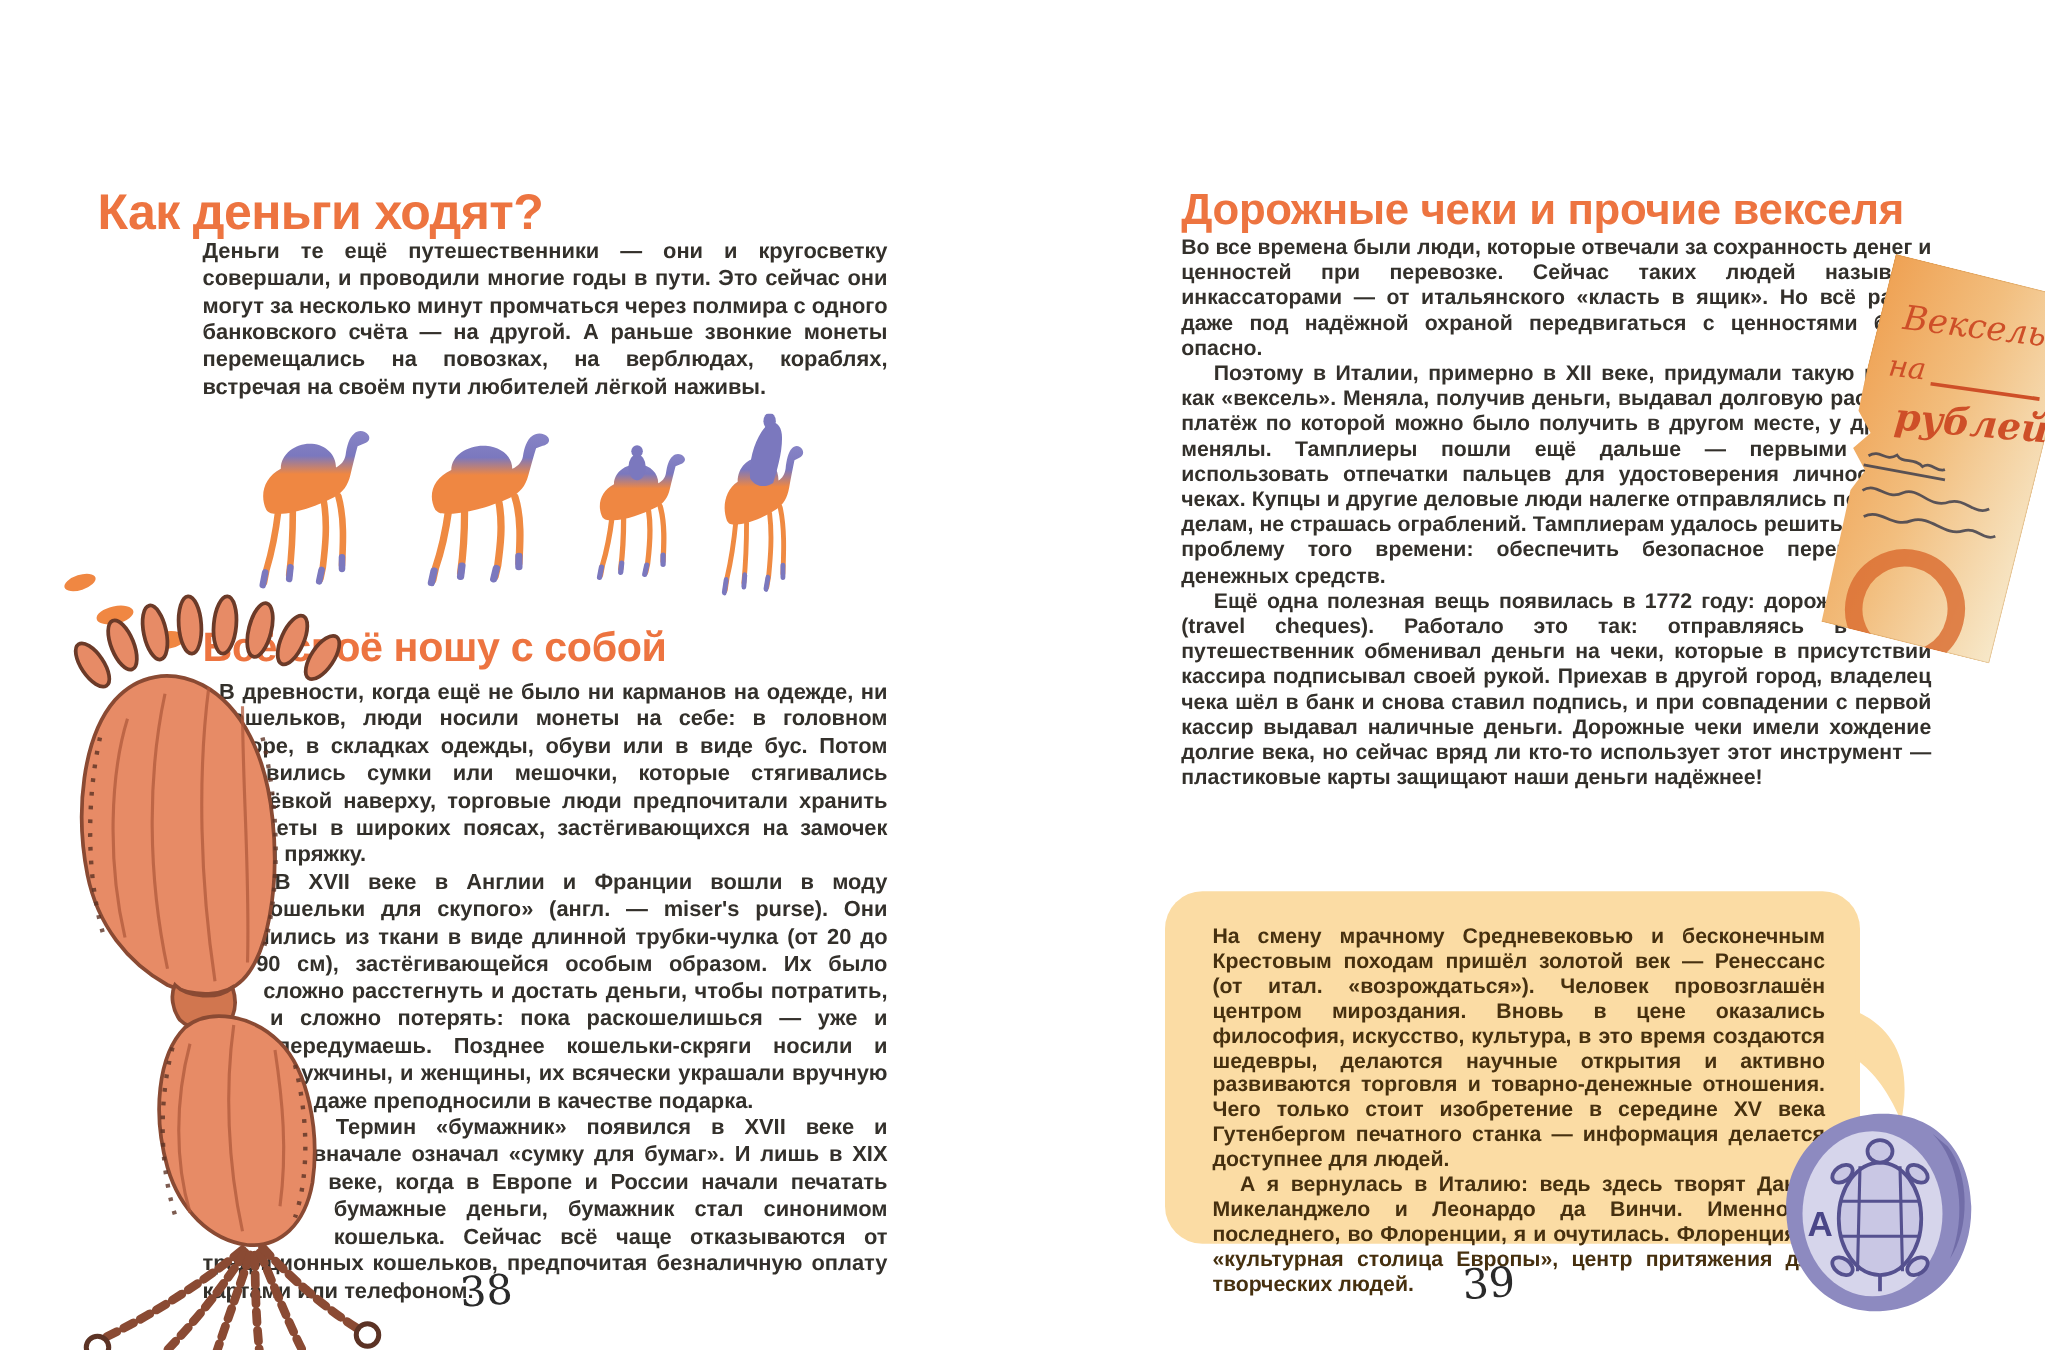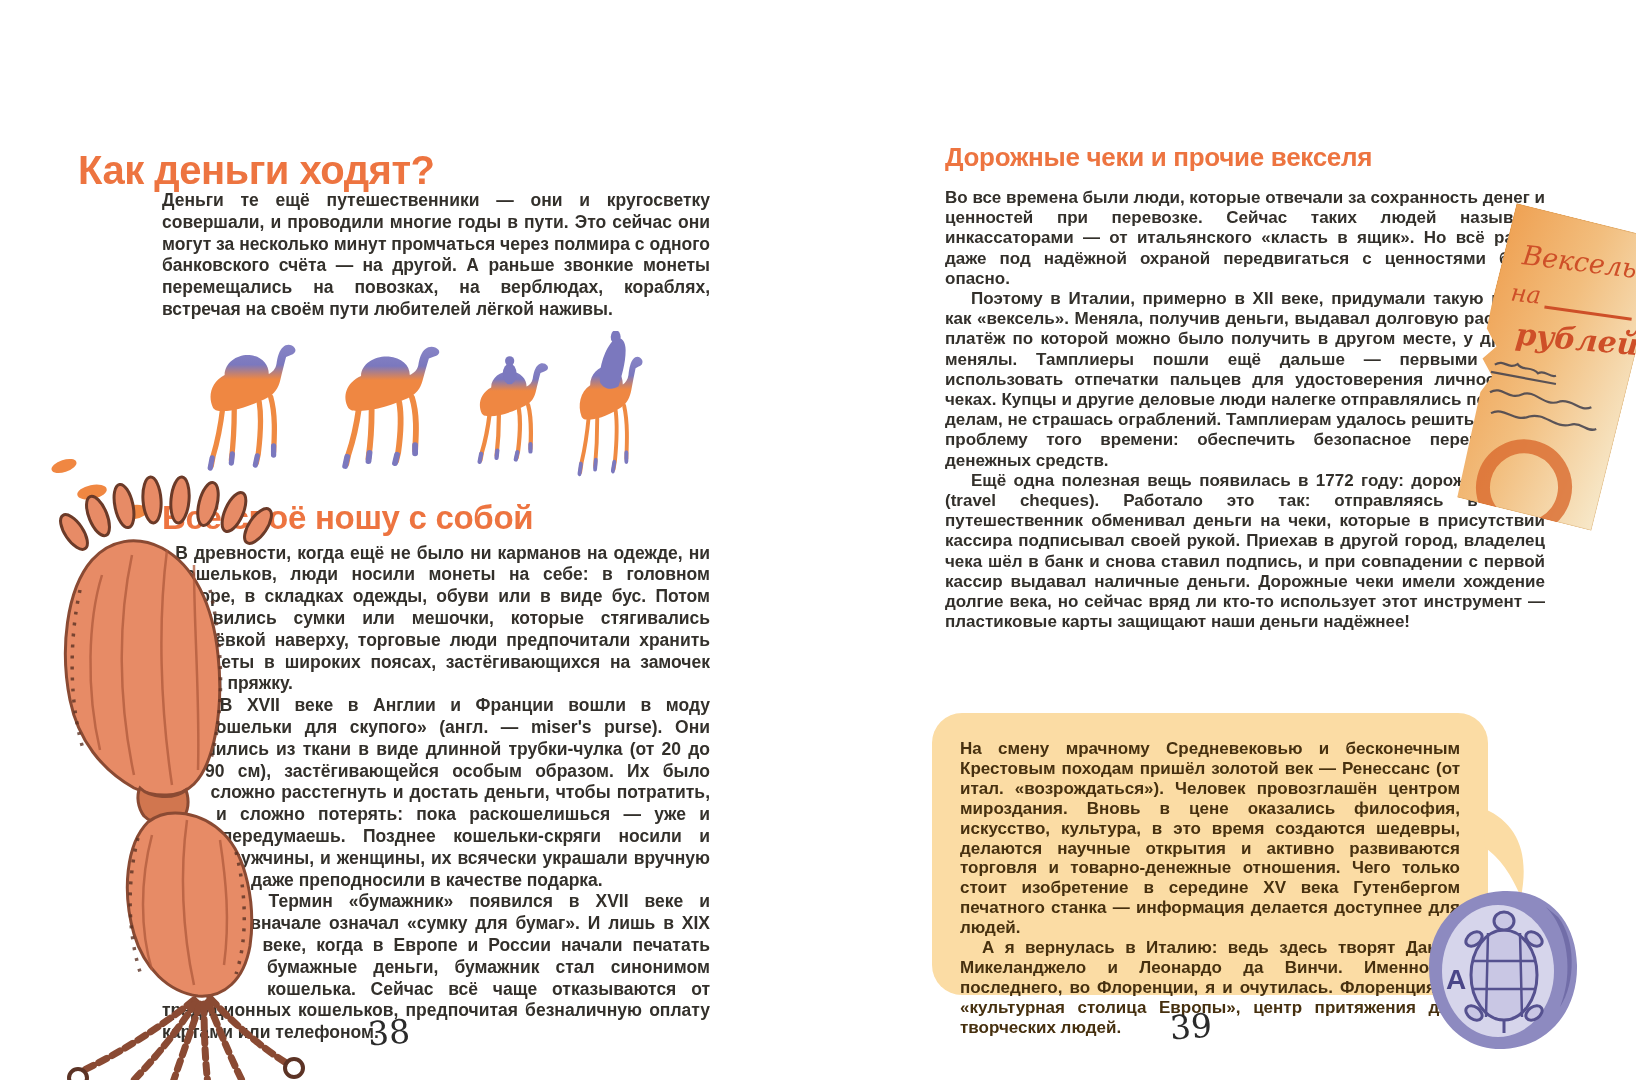--- a/index.html
+++ b/index.html
@@ -8,36 +8,36 @@
     --coin-purple:#8D8AC0; --voucher-ink:#CE4F28;
   }
   html,body{margin:0;padding:0;background:#fff;}
   .spread{position:relative;width:1636px;height:1080px;background:#ffffff;overflow:hidden;
           font-family:"Liberation Sans",sans-serif;color:var(--body-text);margin-top:45px;}
   
   .h-main{position:absolute;left:78px;top:76px;font-size:40px;font-weight:bold;
           color:var(--heading);letter-spacing:-0.5px;}
   .h-sub{font-size:33px;font-weight:bold;color:var(--heading);letter-spacing:-0.3px;
          margin:0 0 14px 0;}
-  .h-right{position:absolute;left:945px;top:80px;font-size:26px;font-weight:bold;
+  .h-right{position:absolute;left:945px;top:80px;font-size:35px;font-weight:bold;
            color:var(--heading);letter-spacing:-0.3px;text-align:center;}
   
   .col-left{position:absolute;left:162px;top:145px;width:548px;}
   .col-left p, .col-right p{margin:0;text-align:justify;font-weight:bold;}
   .col-left{font-size:17.5px;line-height:21.8px;}
   .col-right{position:absolute;left:945px;top:143px;width:600px;font-size:17px;line-height:20.2px;}
   p.indent{text-indent:26px;}
   .camels-block{margin:10px 0 6px -2px;height:170px;}
   .section-start{margin-top:6px;}
   .purse-flow{float:left;width:105px;height:438px;
       shape-outside:polygon(0 0,4px 0,7px 12%,20px 35%,35px 55%,54px 72%,80px 90%,105px 100%,0 100%);
       shape-margin:8px;}
   
   .callout{position:absolute;left:932px;top:668px;width:556px;height:282px;box-sizing:border-box;
-           background:var(--callout-bg);border-radius:30px;padding:26px 28px 20px 28px;
+           background:var(--callout-bg);border-radius:30px;padding:26px 28px 20px 38px;
            font-size:17px;line-height:19.9px;font-weight:bold;color:var(--callout-text);
            text-align:justify;}
   .callout p{margin:0;}
   .callout p.indent{text-indent:22px;}
   .callout-tail{position:absolute;left:1484px;top:762px;}
   
   .pagenum{position:absolute;font-family:"DejaVu Serif",serif;font-size:33px;color:#2A2A2A;
            transform:rotate(-4deg);}
   .pagenum.left{left:368px;top:968px;}
   .pagenum.right{left:1170px;top:962px;}

